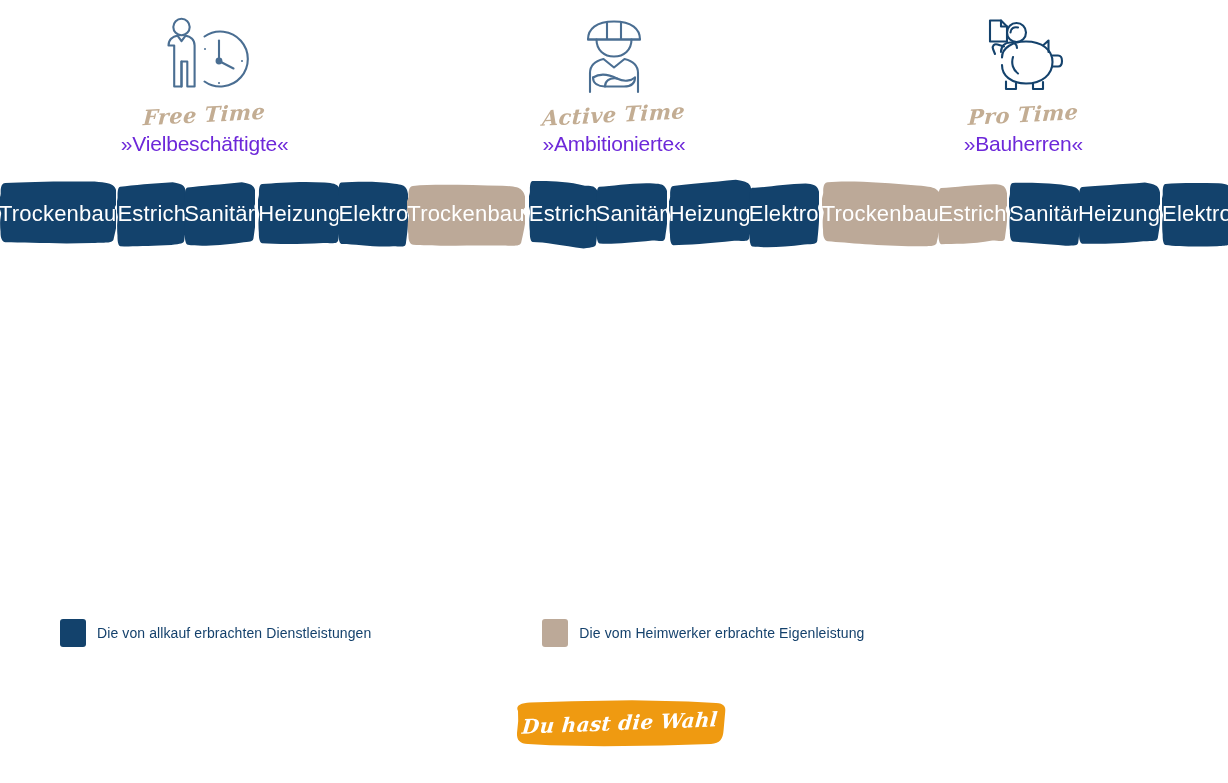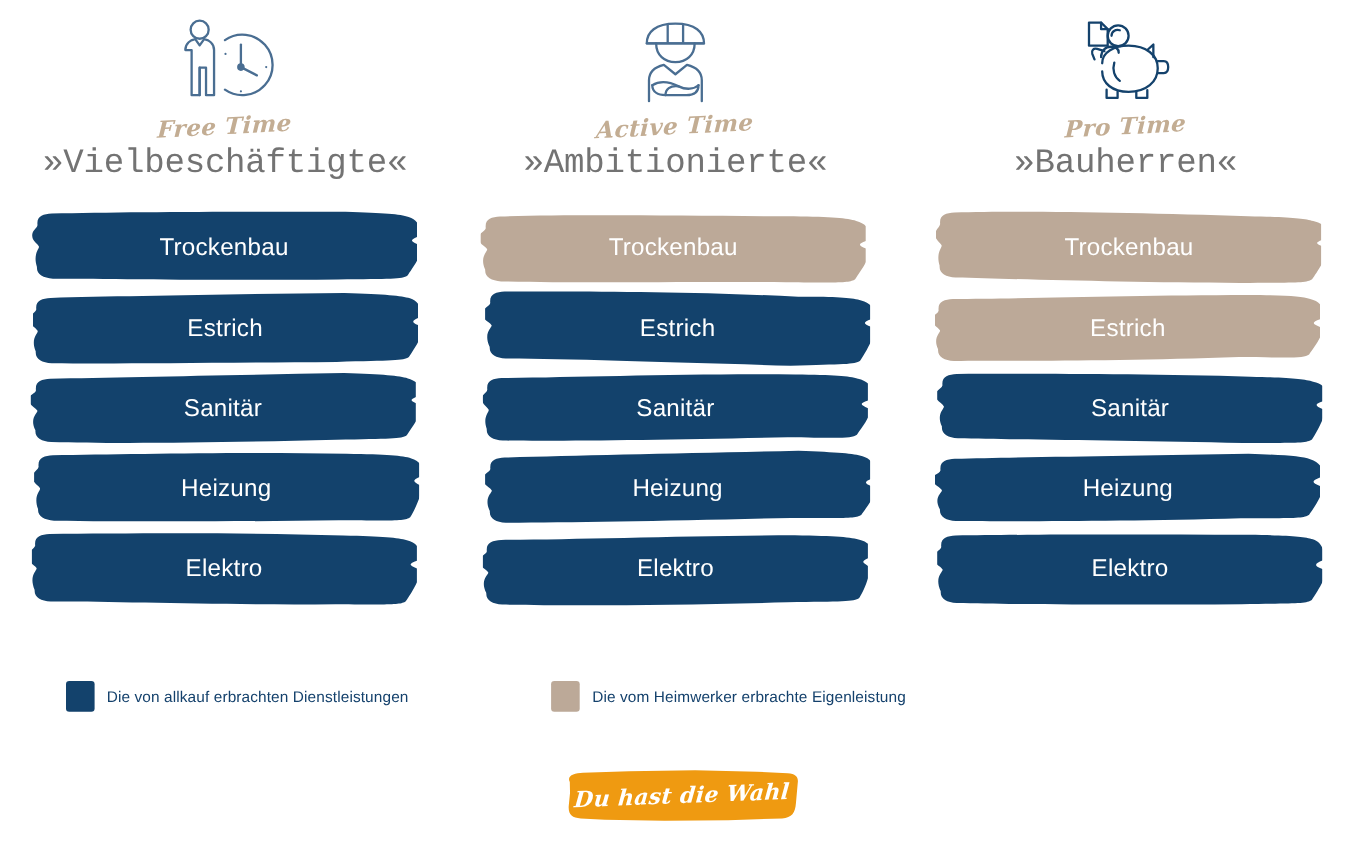--- a/index.html
+++ b/index.html
@@ -63,36 +63,36 @@
     font-size: 21px;
     color: #c3ad93;
     letter-spacing: 0.4px;
     margin-top: 6px;
     line-height: 1;
     transform: rotate(-3deg) skewX(-6deg);
     transform-origin: center center;
     white-space: nowrap;
   }
   .col-title {
-    font-family: Liberation Mono, monospace;
-    font-size: 31px;
+    font-family: Liberation Sans, sans-serif;
+    font-size: 21px;
     font-weight: 400;
-    color: #737373;
+    color: #6d28d9;
     letter-spacing: -0.2px;
     margin-top: 7px;
     line-height: 1.1;
     white-space: nowrap;
   }
 
   
   .bars {
     margin-top: 23px;
     width: 100%;
     display: flex;
-    flex-direction: column;
+    flex-direction: row;
     align-items: center;
   }
   .bar {
     position: relative;
     width: 350px;
     height: 72px;
     margin-bottom: 1px;
     display: flex;
     align-items: center;
     justify-content: center;
@@ -138,20 +138,21 @@
   .column:nth-child(3) .bar:nth-child(5) { transform: translateX(1px); }
 
   
   .legend {
     position: absolute;
     left: 60px;
     top: 619px;
     display: flex;
     flex-direction: row;
     align-items: flex-start;
+    gap: 41px;
   }
   .legend-item {
     display: flex;
     flex-direction: row;
     align-items: center;
   }
   .legend-item.second { margin-left: 130px; }
   .legend-swatch {
     width: 26px;
     height: 28px;

